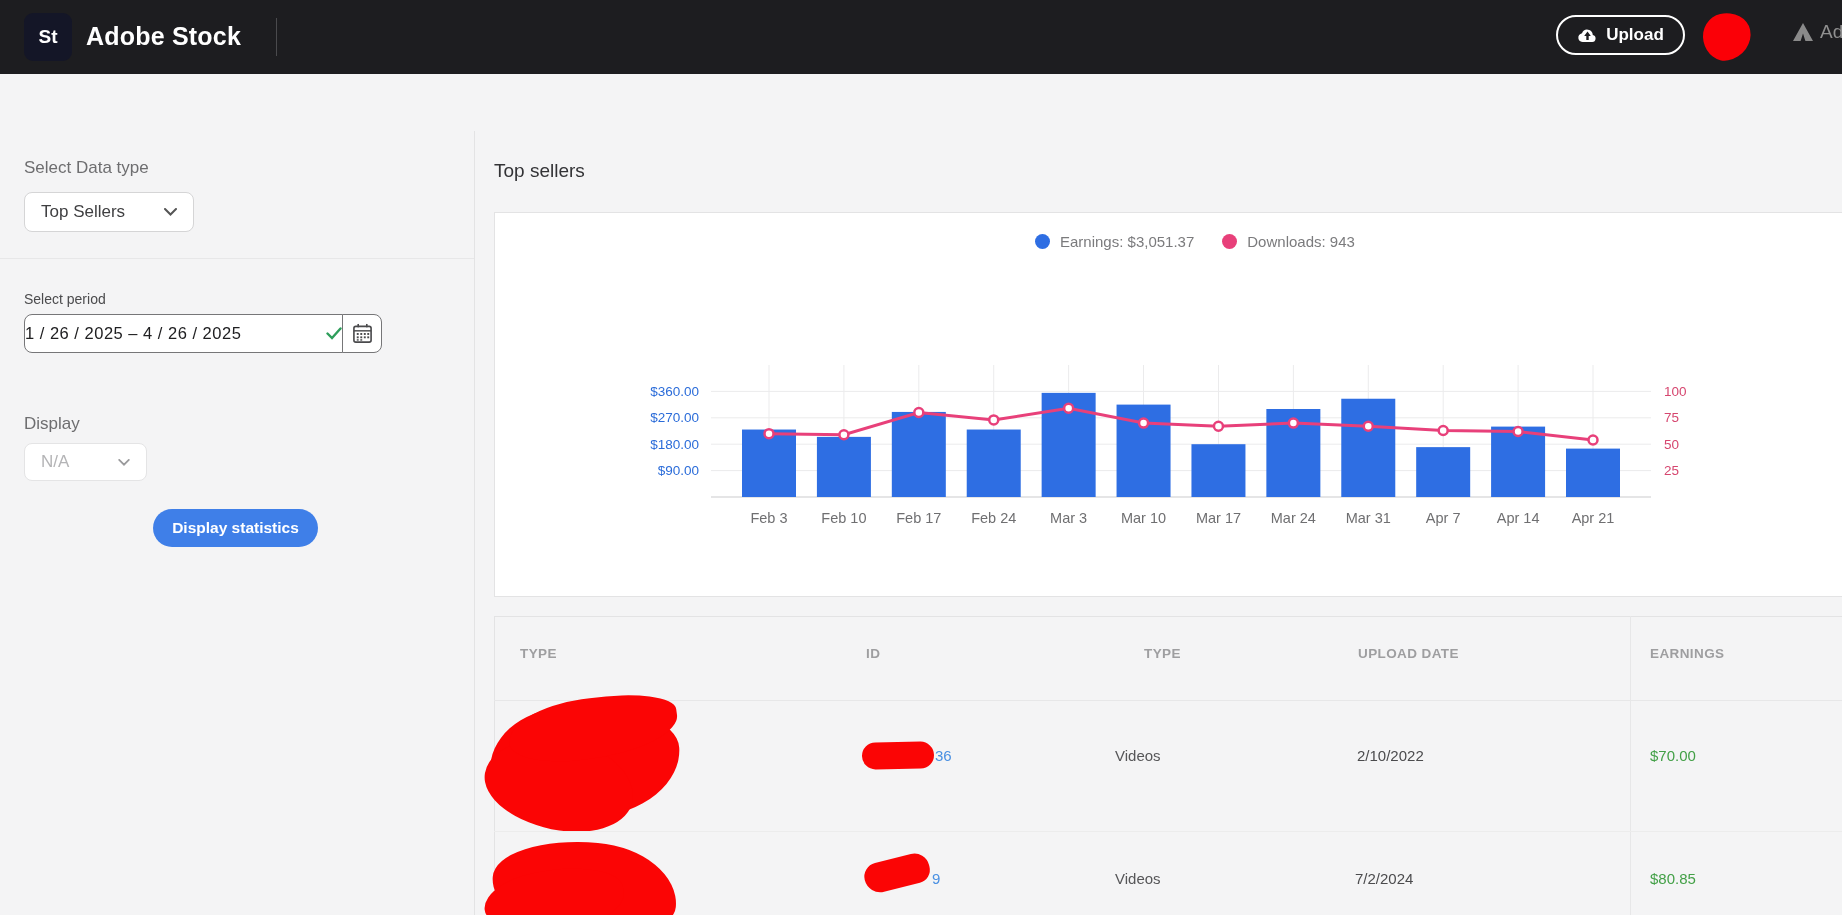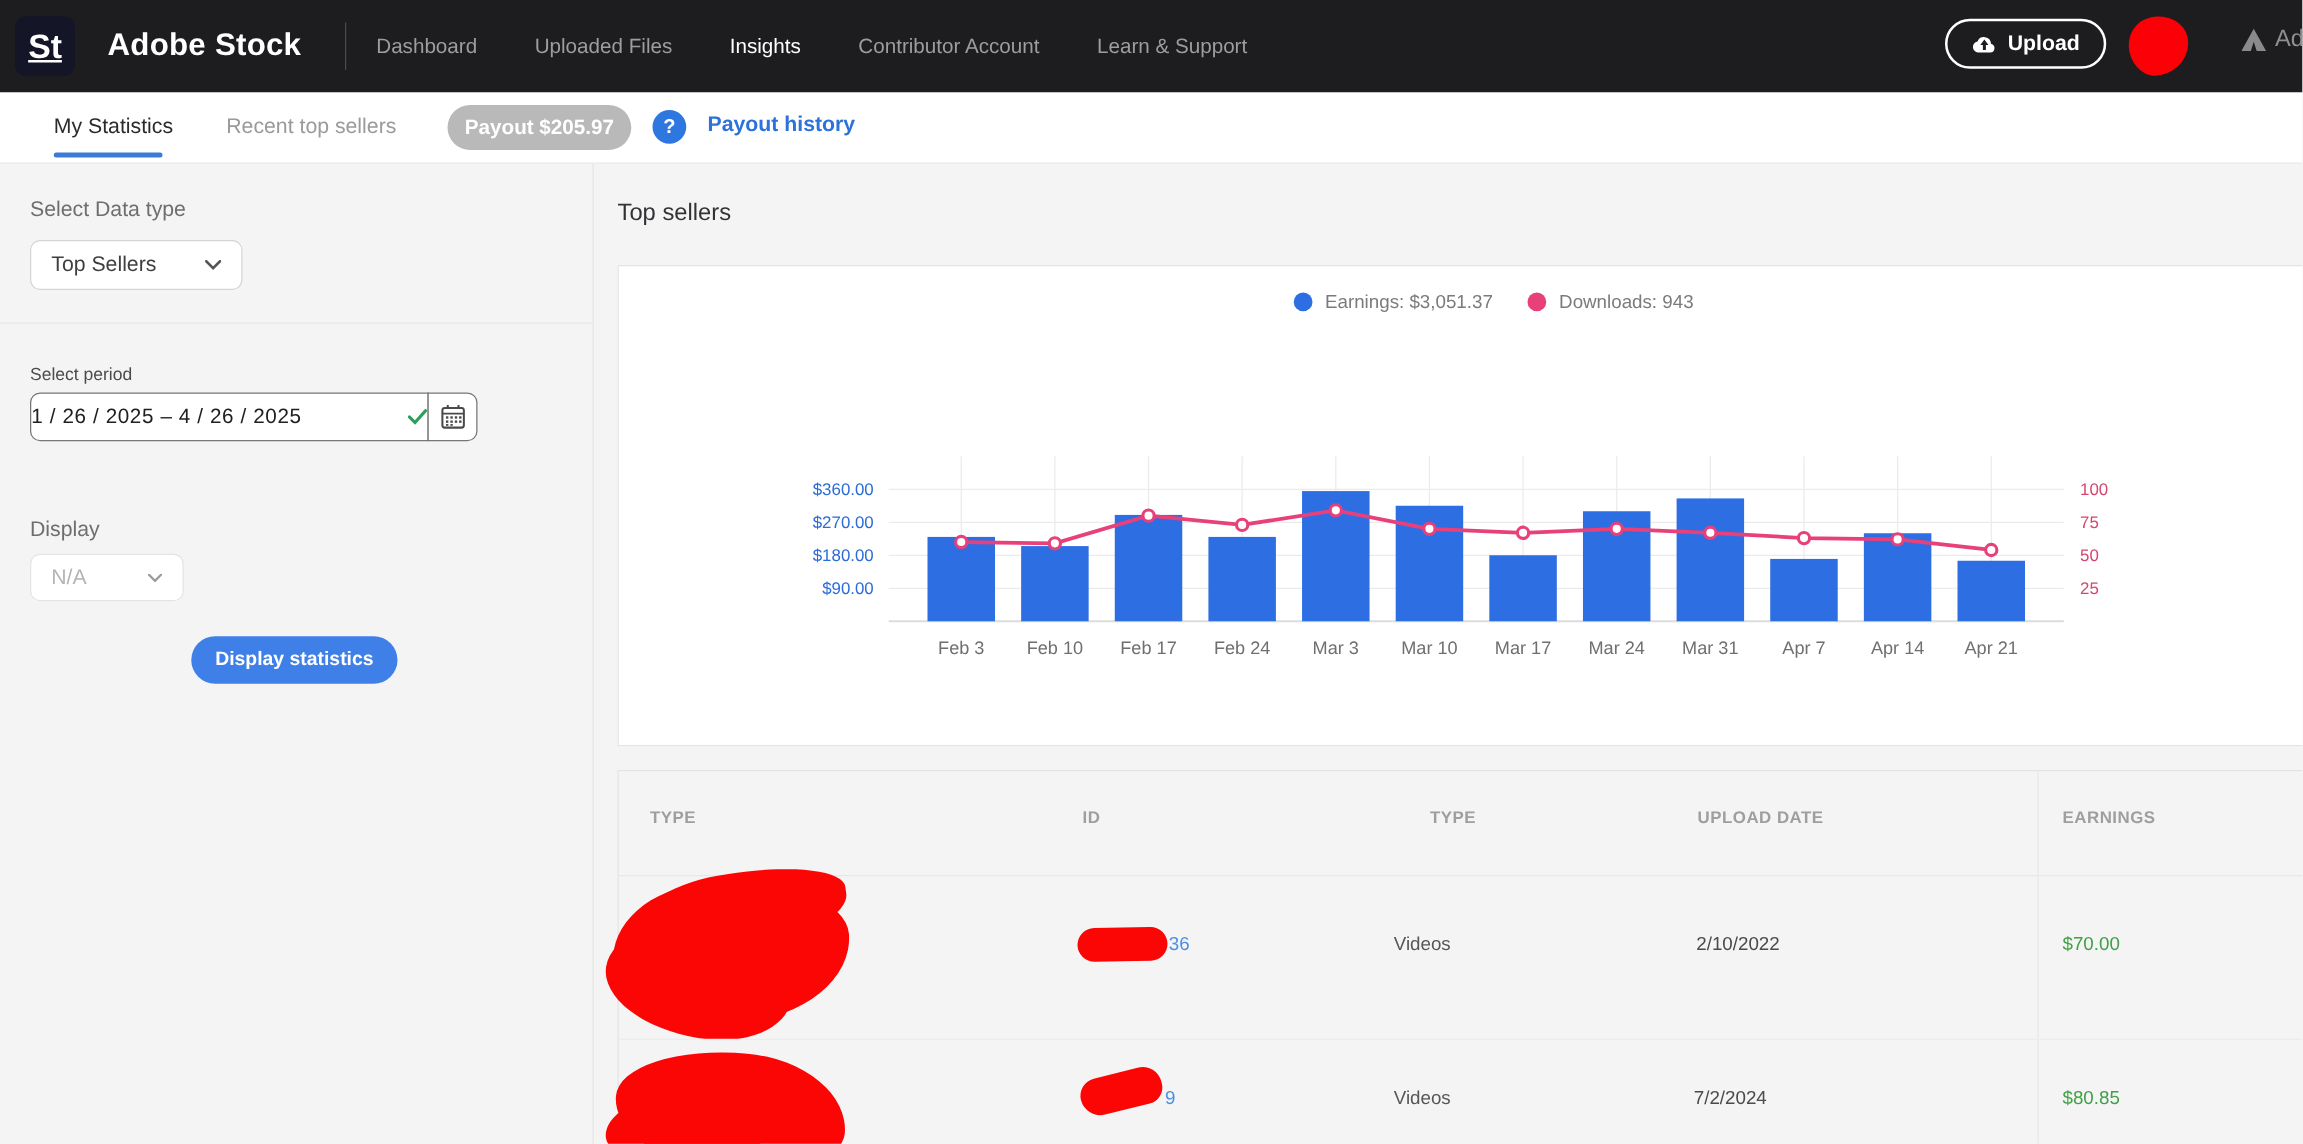--- a/index.html
+++ b/index.html
@@ -2,22 +2,22 @@
 <html><head>
 <meta charset="utf-8">
 <style>
   * { margin:0; padding:0; box-sizing:border-box; }
   html,body { width:1842px; height:915px; overflow:hidden; }
   body { font-family:"Liberation Sans","DejaVu Sans",sans-serif; background:#f4f4f5; position:relative; }
   #canvas { position:absolute; top:0; left:0; width:1842px; height:915px; }
 
   
   .navbar { position:absolute; top:0; left:0; width:1842px; height:74px; background:#1d1d20; display:flex; align-items:center; }
-  .logo-tile { position:absolute; left:12px; top:13px; width:48px; height:48px; background:#141627; border-radius:9px;
-               color:#fff; font-size:27px; font-weight:bold; display:flex; align-items:center; justify-content:center;text-decoration:underline; }
+  .logo-tile { position:absolute; left:24px; top:13px; width:48px; height:48px; background:#141627; border-radius:9px;
+               color:#fff; font-size:19px; font-weight:bold; display:flex; align-items:center; justify-content:center; }
   .brand { position:absolute; left:86px; top:22px; color:#fff; font-size:25px; font-weight:bold; letter-spacing:.2px; }
   .nav-sep { position:absolute; left:276px; top:18px; width:1px; height:38px; background:#4a4a4d; }
   .nav-links { position:absolute; left:301px; top:0; height:74px; display:flex; align-items:center; gap:46px; }
   .nav-link { color:#9d9d9f; font-size:16.5px; cursor:pointer; white-space:nowrap; }
   .nav-link.active { color:#ffffff; }
   .upload-btn { position:absolute; left:1556px; top:15px; width:129px; height:40px; border:2px solid #fff; border-radius:21px;
                 display:flex; align-items:center; justify-content:center; gap:8px; color:#fff; font-size:17px; font-weight:bold; cursor:pointer; }
   .avatar-scribble { position:absolute; left:1703px; top:13px; width:48px; height:47px; background:#fb0007;
                      border-radius:46% 54% 58% 42% / 50% 46% 54% 50%; transform:rotate(-12deg); }
   .adobe-corner { position:absolute; left:1793px; top:21px; display:flex; align-items:center; gap:7px; }
@@ -82,49 +82,34 @@
 </style>
 </head>
 <body>
 
 <div id="canvas">
 
   <div class="navbar">
     <div class="logo-tile">St</div>
     <div class="brand">Adobe Stock</div>
     <div class="nav-sep"></div>
-    <div class="nav-links">
-      <span class="nav-link">Dashboard</span>
-      <span class="nav-link">Uploaded Files</span>
-      <span class="nav-link active">Insights</span>
-      <span class="nav-link">Contributor Account</span>
-      <span class="nav-link">Learn &amp; Support</span>
-    </div>
     <div class="upload-btn">
       <svg width="21" height="16" viewBox="0 0 21 16">
         <path d="M6.6,15 h8.6 a3.6,3.6 0 0 0 0.6-7.1 A5.6,5.6 0 0 0 5,6.2 a4,4 0 0 0 1.6,8.8 z" fill="#ffffff"></path>
         <polygon points="10.5,4.6 13.8,9 11.7,9 11.7,13 9.3,13 9.3,9 7.2,9" fill="#1d1d20"></polygon>
       </svg>
       <span>Upload</span>
     </div>
     <div class="avatar-scribble"></div>
     <div class="adobe-corner">
       <div class="adobe-mark"></div>
       <span class="adobe-partial">Ad</span>
     </div>
   </div>
 
-  <div class="tabbar">
-    <span class="tab active" style="left:43px;">My Statistics</span>
-    <div class="tab-underline"></div>
-    <span class="tab inactive" style="left:181px;">Recent top sellers</span>
-    <div class="payout-pill">Payout $205.97</div>
-    <div class="help-circle">?</div>
-    <span class="payout-history">Payout history</span>
-  </div>
 
   <div class="sidebar-border"></div>
 
   <div class="side-label-lg" style="left:24px; top:158px;">Select Data type</div>
   <div class="dropdown" style="left:24px; top:192px; width:170px; height:40px;">
     <span class="val">Top Sellers</span>
     <svg class="chev" width="13" height="8" viewBox="0 0 13 8">
       <polyline points="1,1 6.5,6.5 12,1" fill="none" stroke="#555" stroke-width="2" stroke-linecap="round"></polyline>
     </svg>
   </div>

